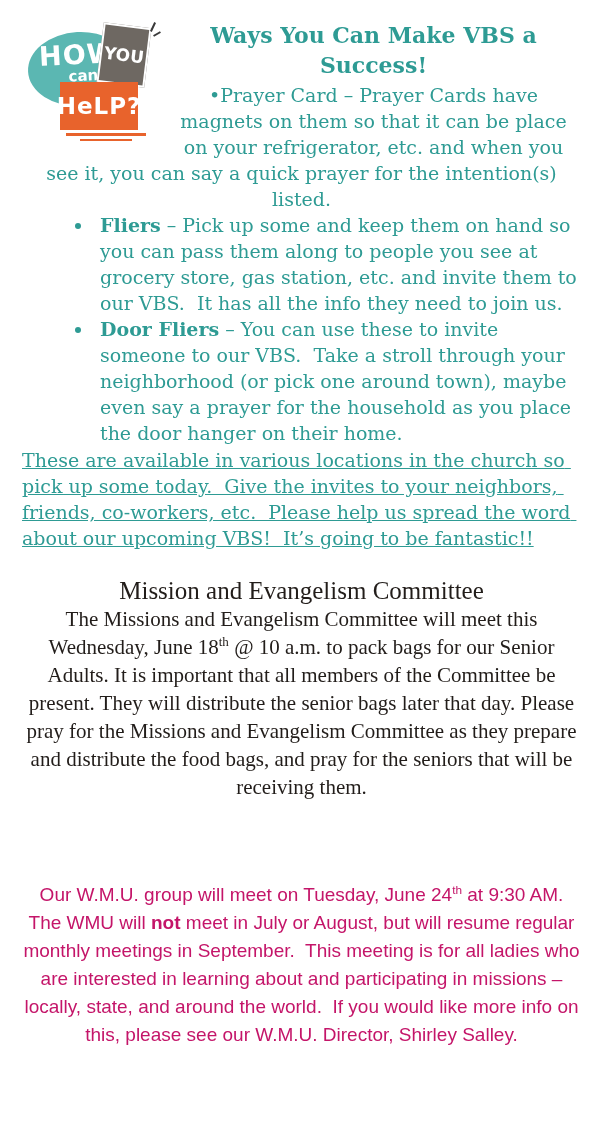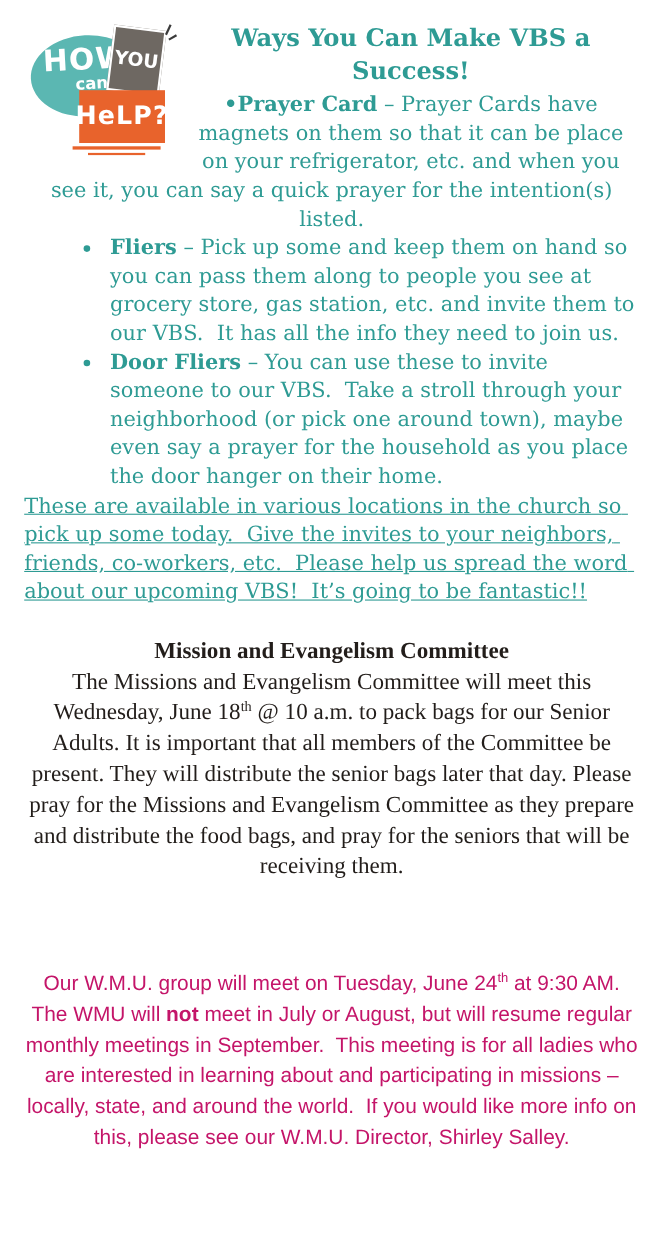--- a/index.html
+++ b/index.html
@@ -35,42 +35,42 @@
   .hl-oval .hl-how { display:block; font-size:27px; font-weight:bold; line-height:28px; margin-top:9px; letter-spacing:1px; }
   .hl-oval .hl-can { display:block; font-size:15px; font-weight:bold; line-height:14px; margin-left:8px; }
   .hl-you {
     position:absolute; right:10px; top:3px; width:48px; height:60px;
     background:#6e6862; transform:rotate(7deg);
     display:flex; align-items:center; justify-content:center;
     color:#ffffff; font-size:17px; font-weight:bold;
     border:2px solid #ffffff;
   }
   .hl-help {
-    position:absolute; left:44px; top:60px; width:78px; height:48px;
+    position:absolute; left:32px; top:60px; width:78px; height:48px;
     background:#e8632c;
     display:flex; align-items:center; justify-content:center;
     color:#ffffff; font-size:23px; font-weight:bold; letter-spacing:1px;
   }
   .hl-spark { position:absolute; background:#3a3a3a; width:2px; height:10px; }
   .hl-spark.s1 { right:4px; top:0; transform:rotate(25deg); }
   .hl-spark.s2 { right:0;  top:8px; transform:rotate(60deg); height:8px; }
   .hl-line { position:absolute; background:#e8632c; }
   .hl-line.u1 { left:38px; bottom:6px; width:80px; height:3px; }
   .hl-line.u2 { left:52px; bottom:1px; width:52px; height:2px; }
   .vbs .p1 { text-align:center; white-space:pre-wrap; }
-  .vbs .p1 .blead { font-weight:bold; }
+  .vbs .p1 .blead { font-weight:normal; }
   .vbs ul { clear:both; list-style:disc; margin:0 0 0 72px; padding:0; }
   .vbs ul li { padding-left:6px; white-space:pre-wrap; }
   .vbs ul li .blead { font-weight:bold; }
   .vbs .closing { clear:both; white-space:pre-wrap; margin-top:1px;text-decoration:underline; }
 
   
   .mission { margin-top:26px; color:#221d1a; font-family:"Liberation Serif", serif;
              font-size:21px; line-height:28px; text-align:center; }
-  .mission h2 { font-size:21px; font-weight:bold; line-height:28px; }
+  .mission h2 { font-size:25px; font-weight:normal; line-height:28px; }
   .mission p { white-space:pre-wrap; }
   sup { font-size:0.62em; vertical-align:super; line-height:0; }
 
   
   .wmu { margin-top:24px; color:#c41569; font-family:Liberation Sans, sans-serif;
          font-size:19px; line-height:28px; text-align:center; white-space:pre-wrap; }
   .wmu .wbold { font-weight:bold; }
 </style>
 </head>
 <body>

